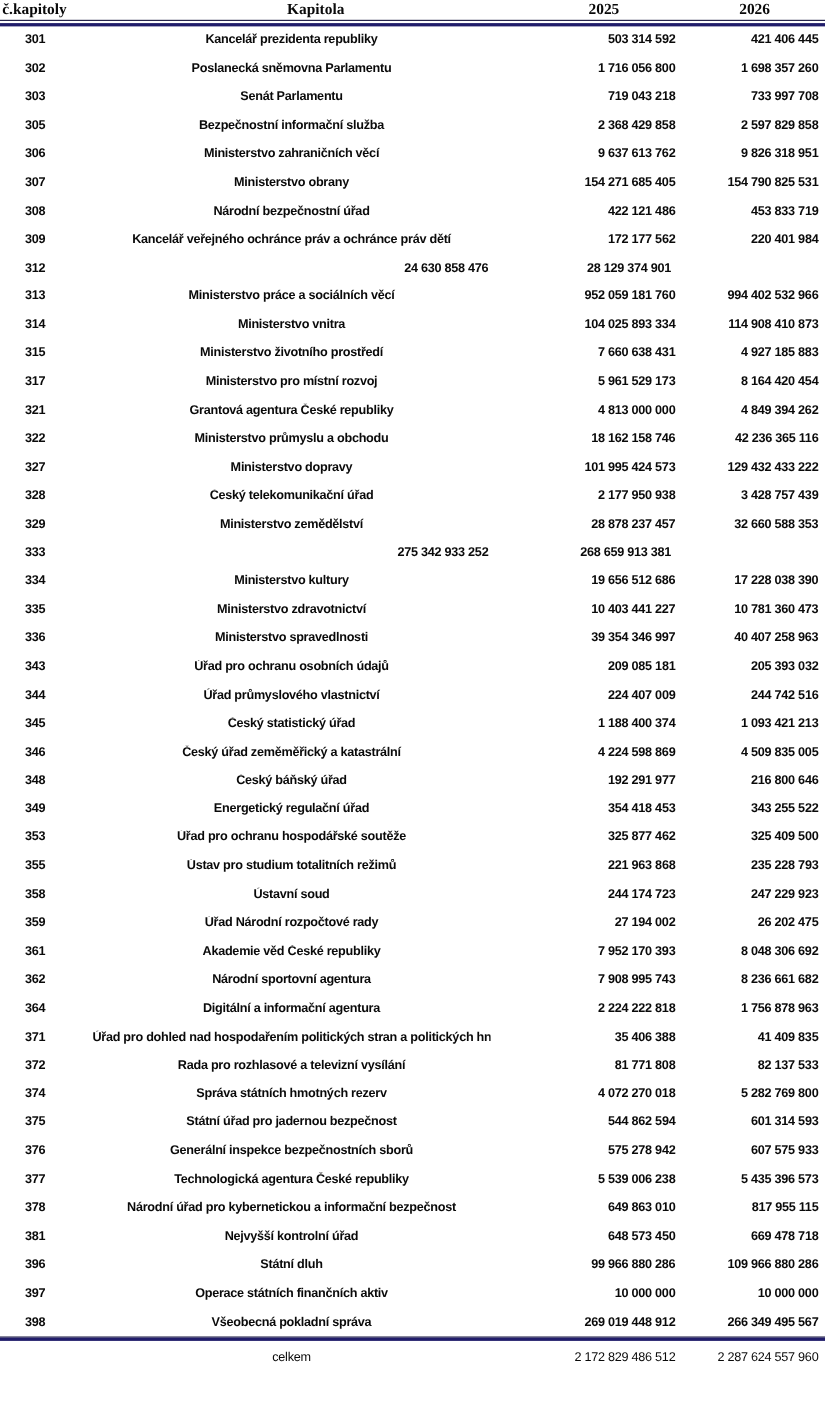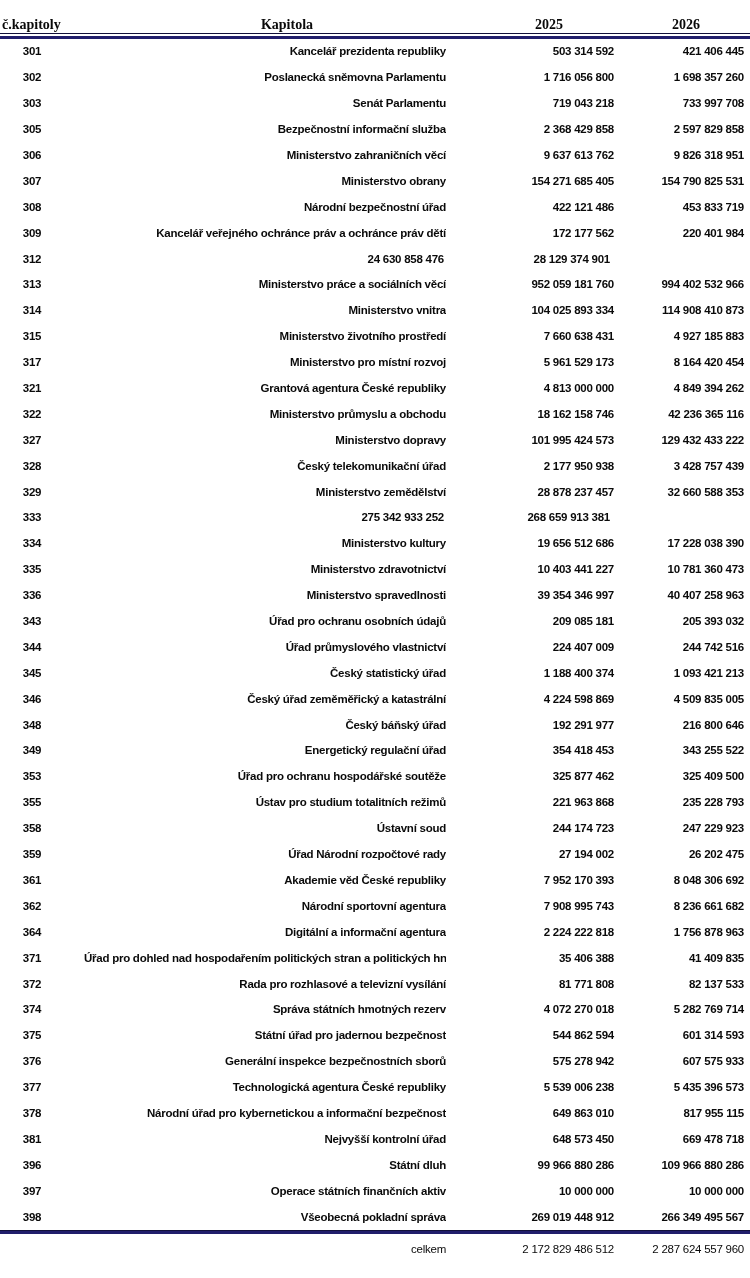--- a/index.html
+++ b/index.html
@@ -18,21 +18,21 @@
     background: #ffffff;
     overflow: hidden;
     position: relative;
   }
   
   .thead {
     display: grid;
     grid-template-columns: 84px 1fr 170px 134px;
     align-items: center;
     height: 17px;
-    padding-top: 16px;
+    padding-top: 1px;
   }
   .thead .hcell {
     font-family: "Liberation Serif", serif;
     font-weight: 700;
     font-size: 14px;
     line-height: 16px;
     white-space: nowrap;
   }
   .h-num   { text-align: left; padding-left: 2px; }
   .h-name  { text-align: center; padding-left: 44px; }
@@ -57,21 +57,21 @@
     display: grid;
     grid-template-columns: 84px 1fr 170px 134px;
     align-items: center;
     height: 25.9px;
     font-weight: 700;
     font-size: 11.5px;
     letter-spacing: -0.25px;
     line-height: 13px;
   }
   .c-num  { text-align: center; padding-right: 20px; }
-  .c-name { text-align: right; white-space: nowrap; overflow: hidden; }
+  .c-name { text-align: center; white-space: nowrap; overflow: hidden; }
   .c-v1   { text-align: right; padding-right: 2px; }
   .c-v2   { text-align: right; padding-right: 6px; }
   
   .tfoot {
     display: grid;
     grid-template-columns: 84px 1fr 170px 134px;
     align-items: center;
     height: 30px;
     font-weight: 400;
     font-size: 11.5px;
@@ -348,21 +348,21 @@
     <div class="c-num">372</div>
     <div class="c-name">Rada pro rozhlasové a televizní vysílání</div>
     <div class="c-v1">81 771 808</div>
     <div class="c-v2">82 137 533</div>
   </div>
 
   <div class="trow">
     <div class="c-num">374</div>
     <div class="c-name">Správa státních hmotných rezerv</div>
     <div class="c-v1">4 072 270 018</div>
-    <div class="c-v2">5 282 769 714</div>
+    <div class="c-v2">5 282 769 800</div>
   </div>
 
   <div class="trow">
     <div class="c-num">375</div>
     <div class="c-name">Státní úřad pro jadernou bezpečnost</div>
     <div class="c-v1">544 862 594</div>
     <div class="c-v2">601 314 593</div>
   </div>
 
   <div class="trow">

